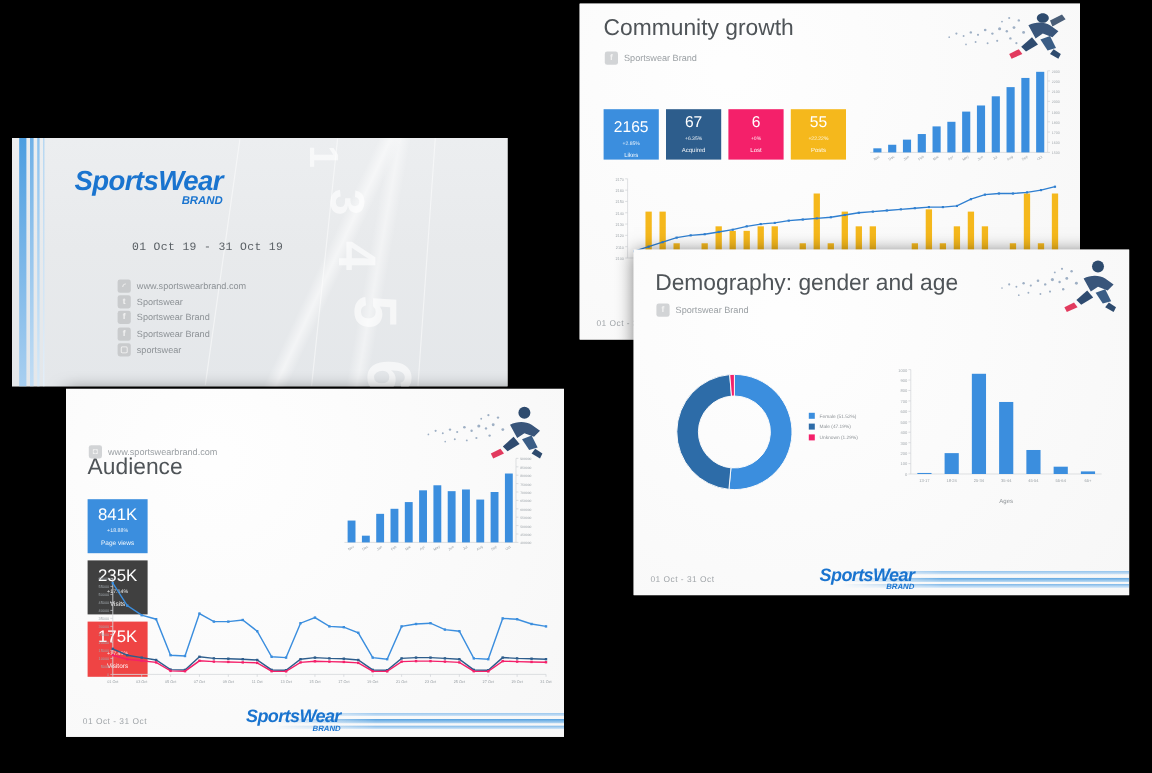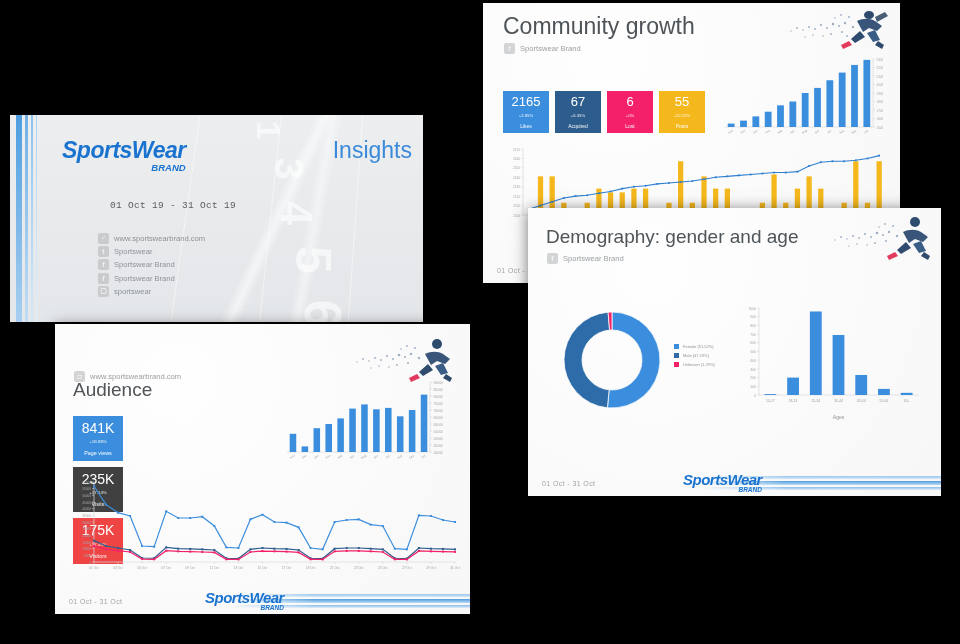--- a/index.html
+++ b/index.html
@@ -134,21 +134,20 @@
         <i class="lb3"></i>
         <i class="lb4"></i>
     </div>
 
     <div id="title-logo">
       <div class="logo-sw">SportsWear</div>
       <div class="logo-brand">BRAND</div>
     </div>
 
     <div id="title-heading">
-      <div>Insights</div>
     </div>
 
     <div id="title-daterange">01 Oct 19  -  31 Oct 19</div>
 
     <div class="social-list">
       <div class="social-row">
         <span class="social-ico">◜</span>
         <span class="social-txt">www.sportswearbrand.com</span>
       </div>
       <div class="social-row">
@@ -166,21 +165,21 @@
       <div class="social-row">
         <span class="social-ico">▢</span>
         <span class="social-txt">sportswear</span>
       </div>
     </div>
   </div>
 
   <div class="slide" id="comm-slide">
     <div class="slide-paper"></div>
 
-    <div class="rep-title" style="left:20px; top:10px; font-size:23px;">Community growth</div>
+    <div class="rep-title" style="left:20px; top:10px; font-size:19px;">Community growth</div>
     <div class="rep-sub" style="left:21px; top:40px;">
       <span class="social-ico">f</span>
       <span class="social-txt">Sportswear Brand</span>
     </div>
 
     <div class="runner" style="left:300px; top:2px; width:110px; height:48px;">
       <svg viewBox="0 0 110 48" width="110" height="48">
         <g fill="#4a5e78">
           <path d="M86 6c3 0 5 2 5 4s-2 4-5 4-5-2-5-4 2-4 5-4z" fill="#2e4b6e"></path>
           <path d="M74 16c6-3 13-3 18 0l7 5-5 5-8-3-6 4-6-11z" fill="#39557a"></path>
@@ -209,21 +208,21 @@
           <circle cx="66" cy="12" r="1"></circle>
             <circle cx="58" cy="10" r="0.9"></circle>
             <circle cx="52" cy="13" r="0.8"></circle>
           <circle cx="70" cy="22" r="1.2"></circle>
             <circle cx="64" cy="31" r="0.9"></circle>
         </g>
       </svg>
     </div>
 
     <div class="kpi-row" id="comm-kpis" style="left:20px; top:88px; gap:6px;">
-        <div class="kpi" style="width: 46px; height: 42px; background: rgb(59, 142, 222);">
+        <div class="kpi" style="width: 46px; height: 42px; background: rgb(59, 142, 222); justify-content: flex-end;">
           <div class="v" style="font-size: 13px;">2165</div>
           <div class="d" style="font-size: 4.2px; margin-top: 5.46px;">+2.85%</div>
           <div class="l" style="font-size: 5px; margin-top: 5.88px;">Likes</div>
         </div>
         <div class="kpi" style="width: 46px; height: 42px; background: rgb(45, 93, 140);">
           <div class="v" style="font-size: 13px;">67</div>
           <div class="d" style="font-size: 4.2px; margin-top: 5.46px;">+6.35%</div>
           <div class="l" style="font-size: 5px; margin-top: 5.88px;">Acquired</div>
         </div>
         <div class="kpi" style="width: 46px; height: 42px; background: rgb(244, 32, 106);">

